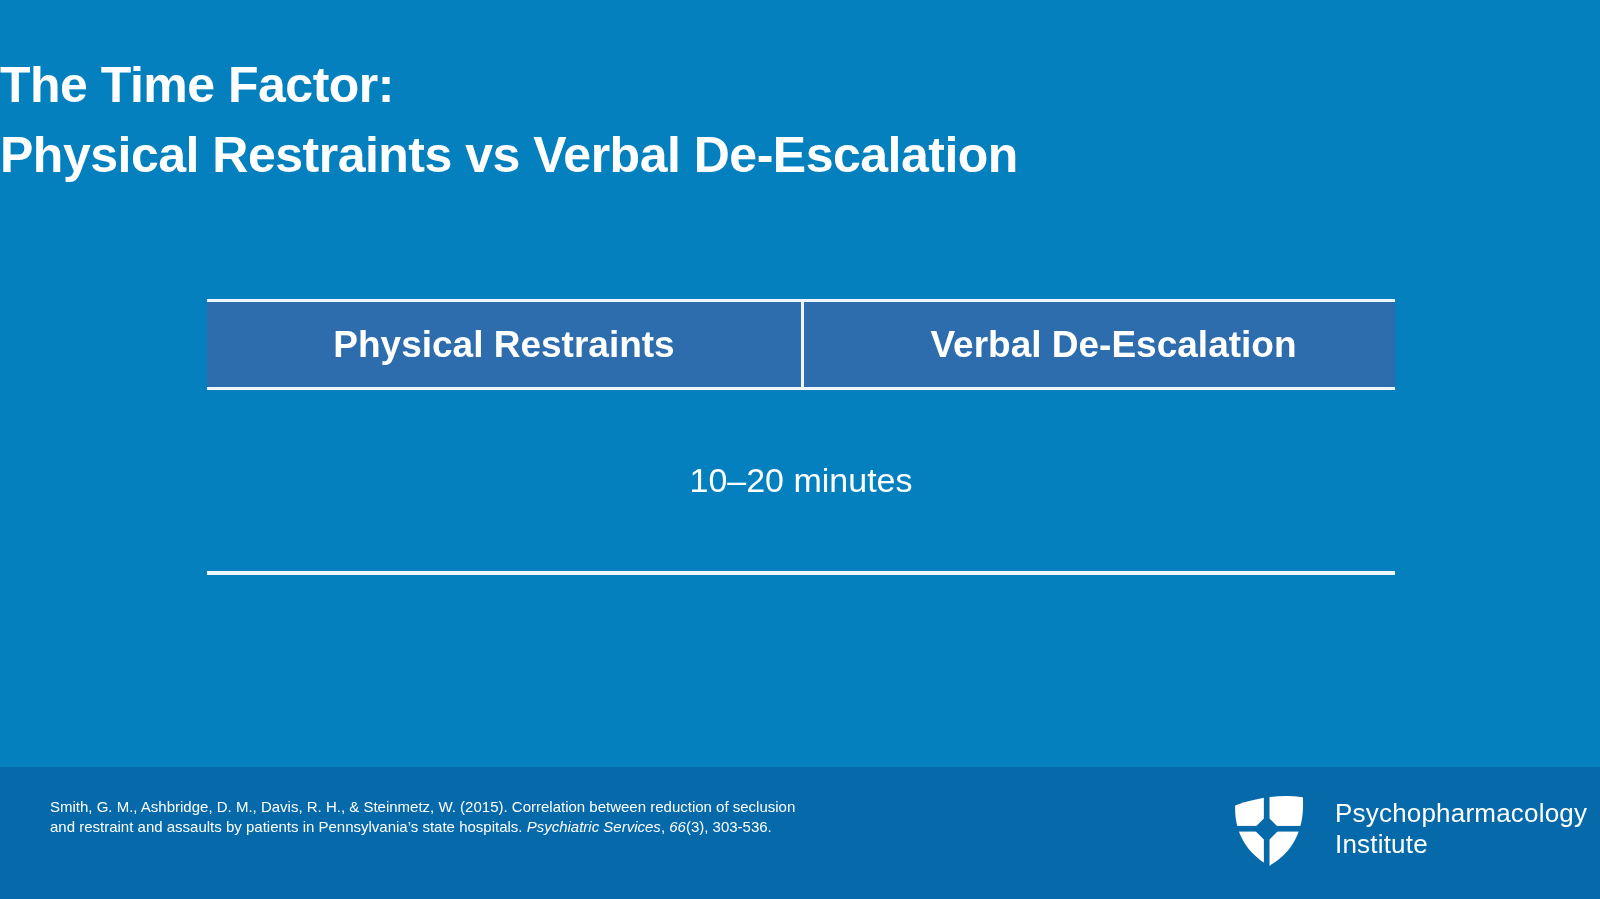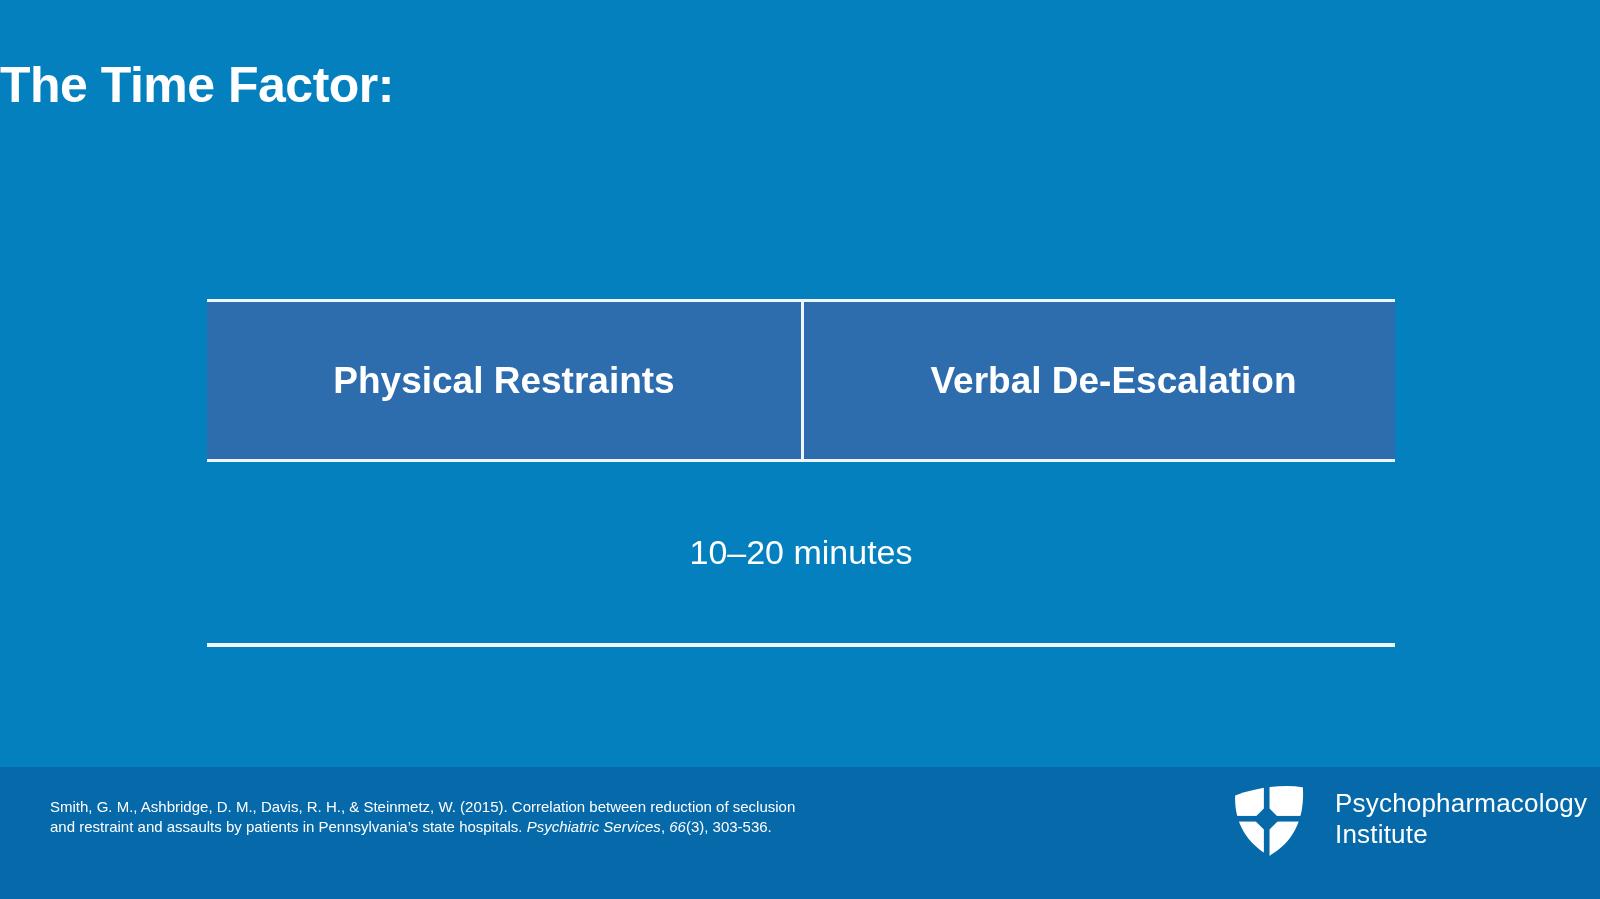--- a/index.html
+++ b/index.html
@@ -30,21 +30,21 @@
     color:var(--text);
   }
 
   
   .comparison-table{
     position:absolute;left:207px;top:299px;width:1188px;
     border-top:3px solid var(--table-border);
   }
   .t-row{display:flex;width:100%;}
   .t-row.header{
-    height:160px;
+    height:88px;
     background:var(--table-header-background);
     border-bottom:3px solid var(--table-border);
     font-weight:700;
     font-size:37px;
   }
   .t-row.data{
     height:185px;
     border-bottom:4px solid var(--table-border);
     font-weight:400;
     font-size:34px;
@@ -63,39 +63,40 @@
   }
   .citation{
     position:absolute;left:50px;top:30px;
     font-size:15px;line-height:20px;
     color:var(--text);
   }
   .citation .line{display:block;white-space:nowrap;}
   .citation i{font-style:italic;}
 
   .logo{
-    position:absolute;left:1228px;top:11px;
+    position:absolute;left:1228px;top:21px;
     display:flex;align-items:center;
   }
   .logo-shield{width:82px;height:82px;display:block;}
   .logo-text{
     margin-left:25px;
     font-size:26px;line-height:31px;
     font-weight:400;
     letter-spacing:0.2px;
     color:var(--text);
   }
 </style>
 </head>
 <body>
 
 <div class="slide">
 
   <div class="title-block">
     <div>The Time Factor:</div>
+    <div>Physical Restraints vs Verbal De-Escalation</div>
   </div>
 
   <div class="comparison-table">
     <div class="t-row header">
       <div class="t-cell">Physical Restraints</div>
       <div class="t-cell">Verbal De-Escalation</div>
     </div>
     <div class="t-row data">
       <div class="t-cell">10–20 minutes</div>
     </div>

